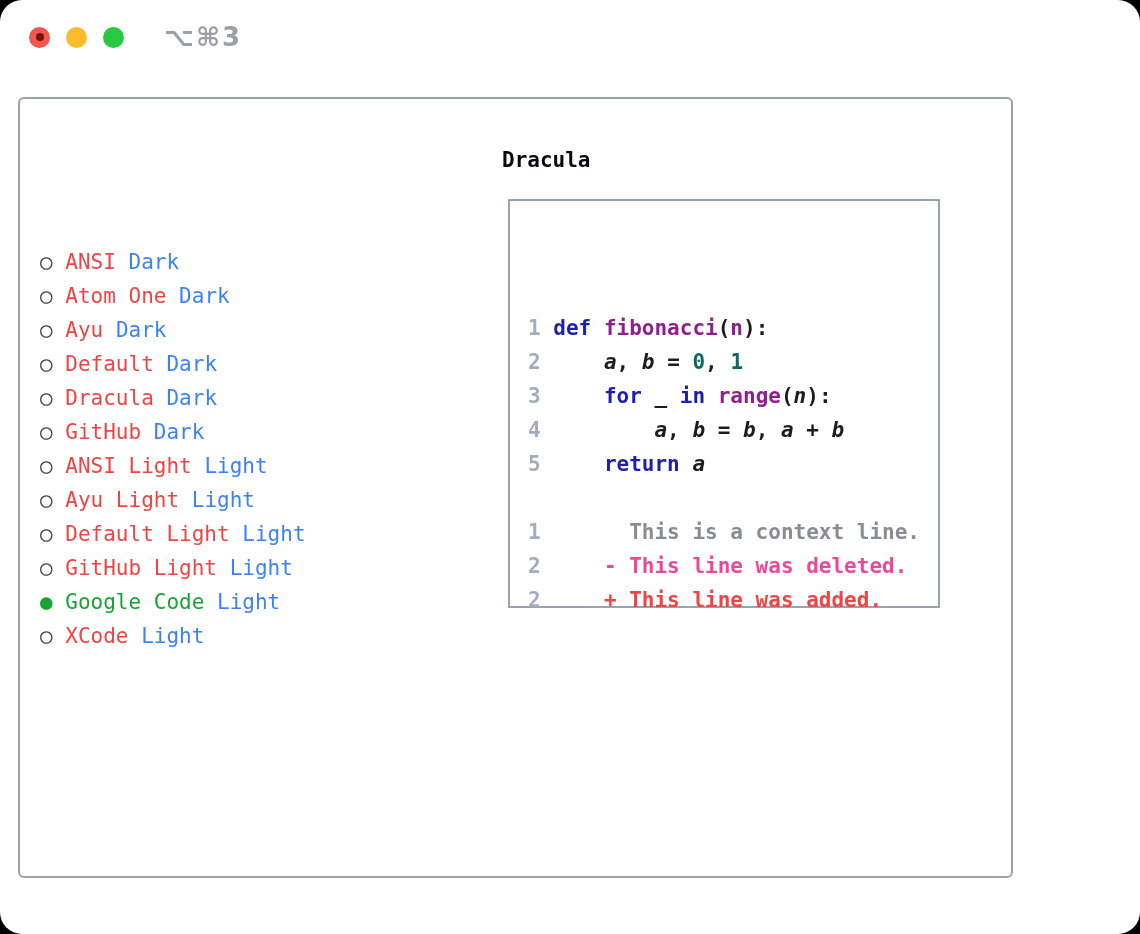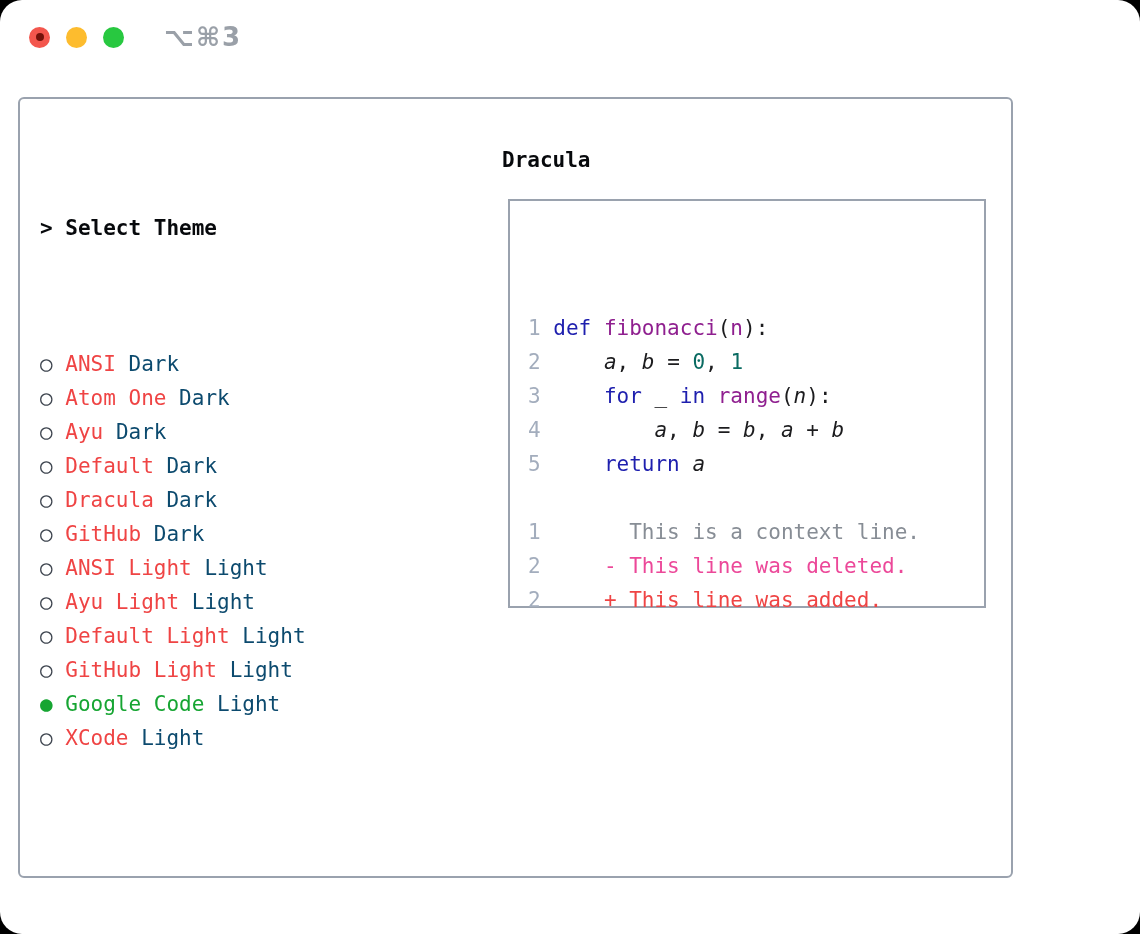--- a/index.html
+++ b/index.html
@@ -45,35 +45,36 @@
   
   .left-col {
     position: absolute; left: 20px; top: 44px;
     font-size: 21px; line-height: 34px; white-space: pre;
     color: #363c46;
   }
   .row { height: 34px; }
   .marker { display: inline-block; width: 2ch; color: #3f4650; }
   .h1 { font-weight: bold; color: #07090c; }
   .name { color: #ef4444; }
-  .variant { color: #0c4a6e; }
+  .variant { color: #3b82f6; }
   .selected .marker, .selected .name { color: #16a532; }
   .spacer { height: 34px; }
   
   .preview-title {
     position: absolute; left: 482px; top: 44px;
     font-size: 21px; line-height: 34px;
   }
   .preview-box {
     position: absolute; left: 488px; top: 100px;
-    width: 478px; height: 409px;
+    width: 432px; height: 409px;
     border: 2px solid #9aa2ae;
     padding: 42px 0 17px 18px;
     font-size: 21px; line-height: 34px; white-space: pre;
     background: #fff;
+    font-weight: bold;
   }
   .crow { height: 34px; }
   .tk-ln  { color: #a3adbd; }
   .tk-kw  { color: #1e1fae; }
   .tk-fn  { color: #8f1f8f; }
   .tk-nu  { color: #0a6b62; }
   .tk-pl  { color: #1c1c1e; }
   .tk-it  { color: #1c1c1e; font-style: italic; }
   .tk-ctx { color: #878d95; text-align: right; }
   .tk-del { color: #ec4899; }
@@ -89,21 +90,20 @@
         <span class="inner"></span>
       </span>
     <span class="dot yellow"></span>
     <span class="dot green"></span>
     <span class="shortcut">⌥⌘3</span>
   </div>
 
   <div class="main-box">
 
     <div class="left-col">
-      <div class="row"><span class="marker h1">&gt;</span><span class="h1">Select Theme</span></div>
 
       <div id="theme-list"><div class="row"><span class="marker">○</span><span class="name">ANSI</span> <span class="variant">Dark</span></div><div class="row"><span class="marker">○</span><span class="name">Atom One</span> <span class="variant">Dark</span></div><div class="row"><span class="marker">○</span><span class="name">Ayu</span> <span class="variant">Dark</span></div><div class="row"><span class="marker">○</span><span class="name">Default</span> <span class="variant">Dark</span></div><div class="row"><span class="marker">○</span><span class="name">Dracula</span> <span class="variant">Dark</span></div><div class="row"><span class="marker">○</span><span class="name">GitHub</span> <span class="variant">Dark</span></div><div class="row"><span class="marker">○</span><span class="name">ANSI Light</span> <span class="variant">Light</span></div><div class="row"><span class="marker">○</span><span class="name">Ayu Light</span> <span class="variant">Light</span></div><div class="row"><span class="marker">○</span><span class="name">Default Light</span> <span class="variant">Light</span></div><div class="row"><span class="marker">○</span><span class="name">GitHub Light</span> <span class="variant">Light</span></div><div class="row selected"><span class="marker">●</span><span class="name">Google Code</span> <span class="variant">Light</span></div><div class="row"><span class="marker">○</span><span class="name">XCode</span> <span class="variant">Light</span></div></div>
 
       <div class="spacer"></div>
 
       
 
       
 
       

